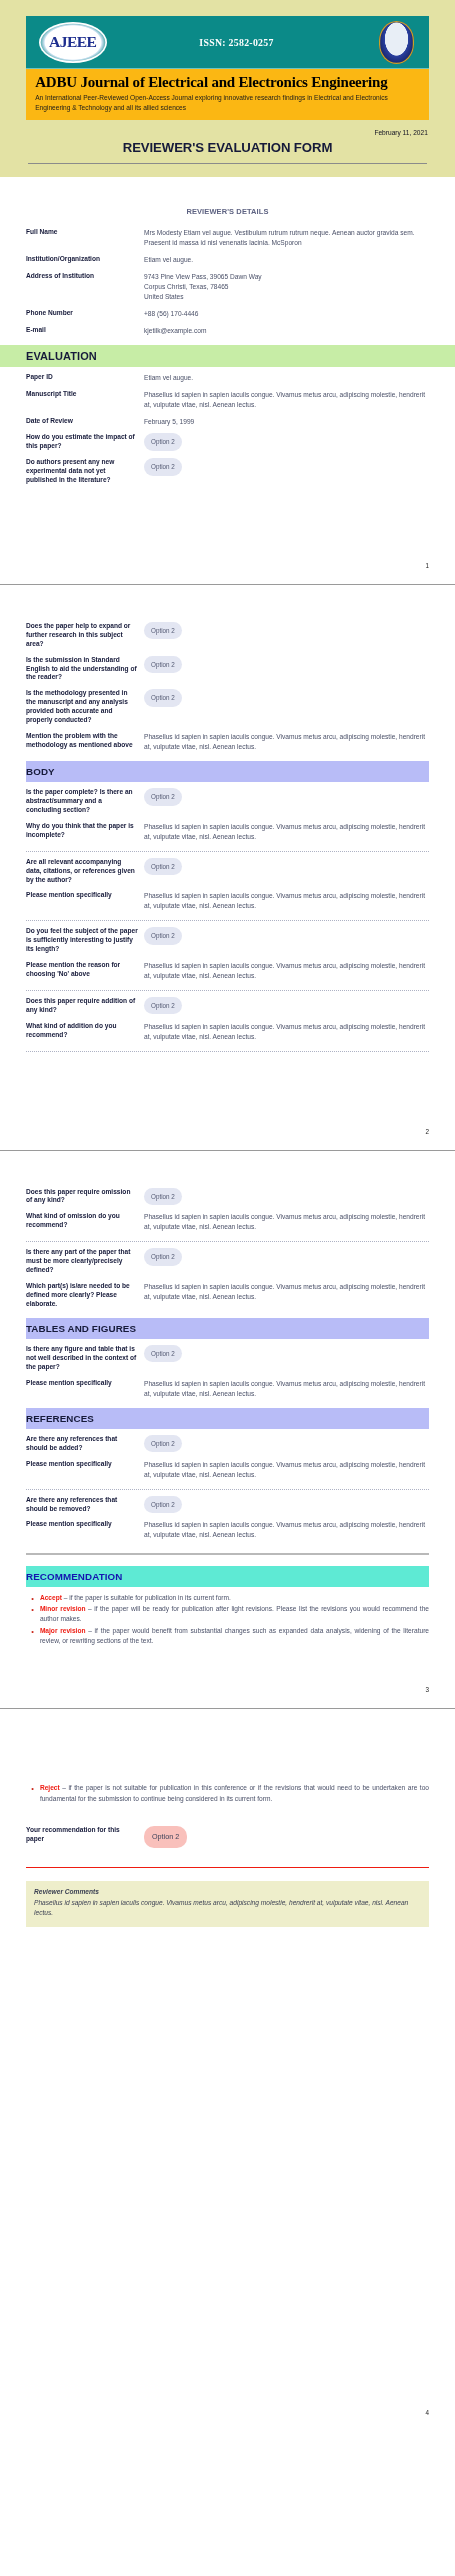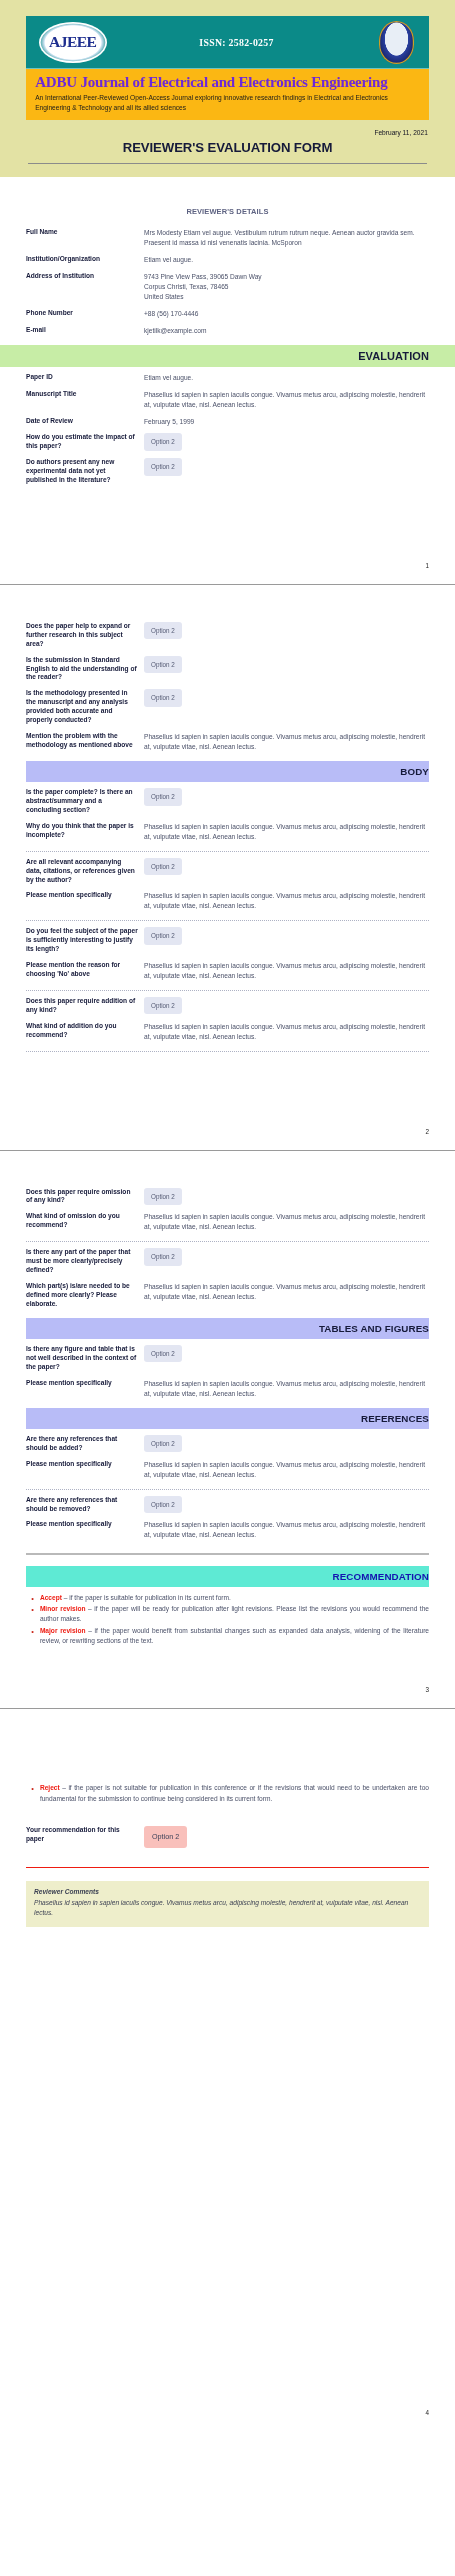--- a/index.html
+++ b/index.html
@@ -74,21 +74,21 @@
   }
   .mh-gold {
     background: #fbb713;
     padding: 5.2px 9.2px 7px 9.2px;
   }
   .mh-gold h1 {
     margin: 0 0 2.3px 0;
     font-family: "Liberation Serif", serif;
     font-size: 15px;
     font-weight: bold;
-    color: #6d28d9;
+    color: #000000;
     letter-spacing: -0.2px;
   }
   .mh-gold p {
     margin: 0;
     font-size: 6.6px;
     line-height: 1.45;
     color: #1a1a1a;
   }
 
   
@@ -149,32 +149,32 @@
     line-height: 1.5;
   }
   .row .val.lines span { display: block; }
 
   .chip {
     display: inline-block;
     background: #e3e6f2;
     color: #555b74;
     font-size: 6.3px;
     padding: 4px 7px;
-    border-radius: 3px;
+    border-radius: 10px;
   }
   .chip.danger {
     background: #f9c0bb;
     color: #3a3f57;
     font-size: 7.2px;
     padding: 5.8px 8px;
   }
 
   
   .banner {
-    text-align: right;
+    text-align: left;
     font-size: 9.8px;
     font-weight: bold;
     letter-spacing: 0.1px;
     padding: 5.2px 0;
     margin: 5.8px 0 2.3px 0;
   }
   .banner.evaluation { background: #c7eda6; color: #161a3a; font-size: 11px; margin-left: -26px; margin-right: -26px; padding-left:26px; padding-right:26px;}
   .banner.section { background: #b8bcf7; color: #161a3a; }
   .banner.recommendation { background: #5eead4; color: #1414b0; }
 

